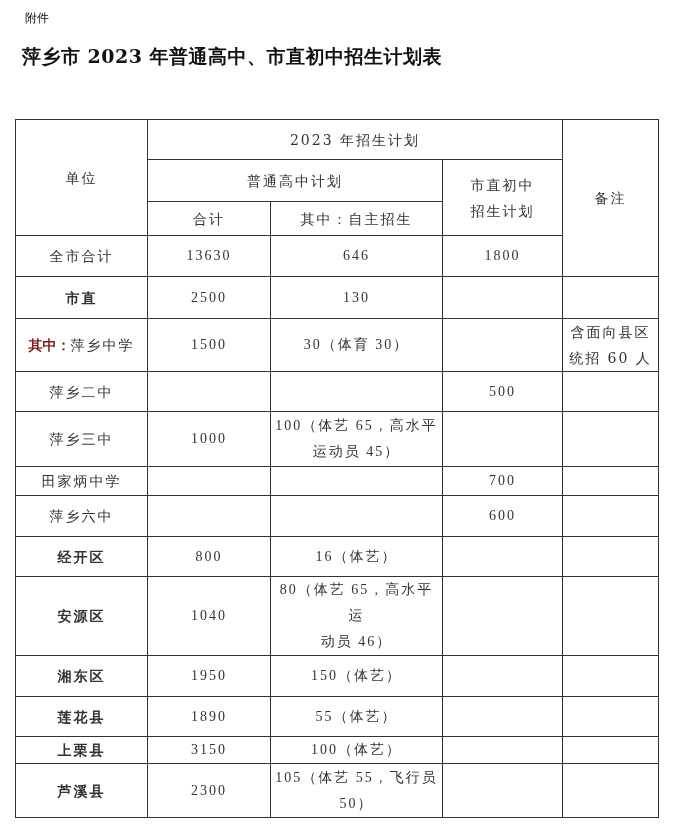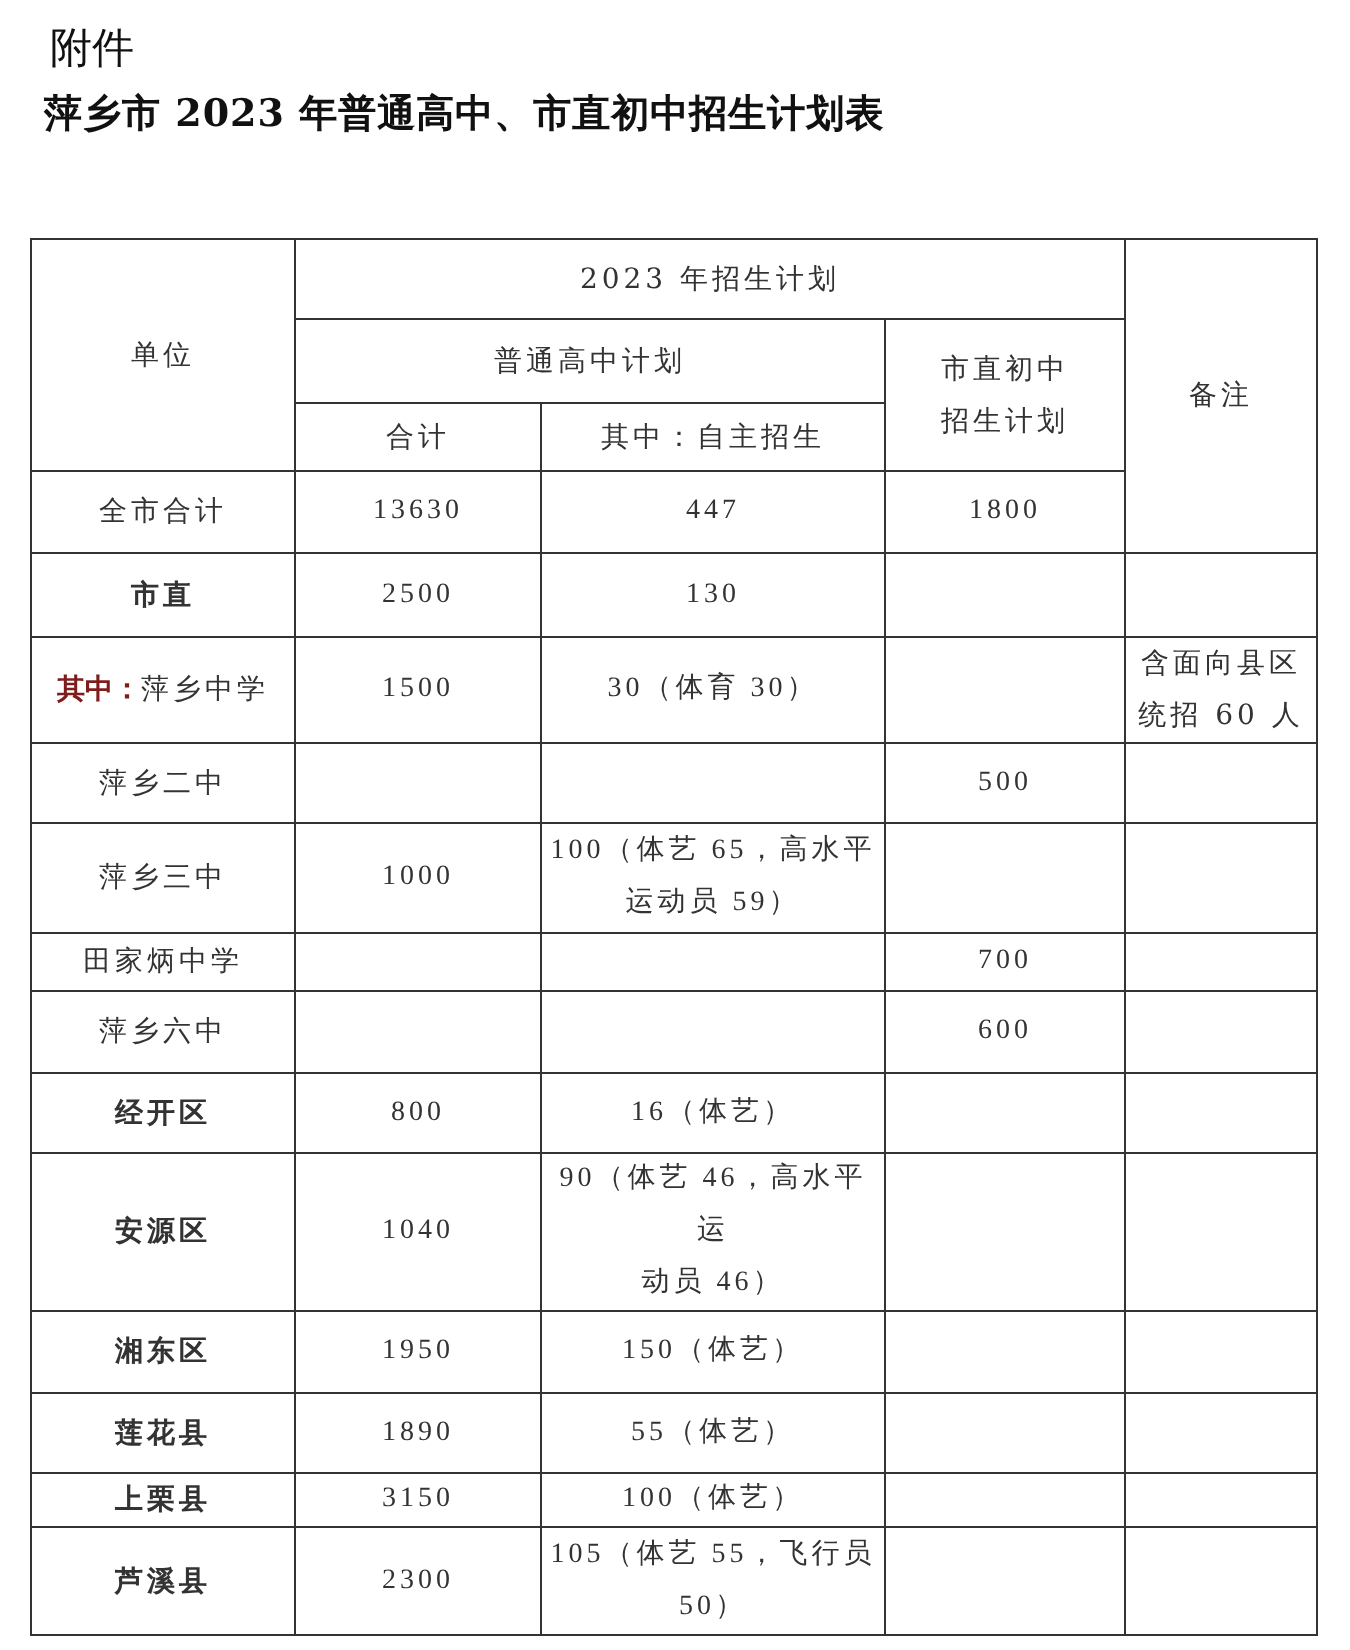--- a/index.html
+++ b/index.html
@@ -1,18 +1,18 @@
 <!DOCTYPE html>
 <html><head>
 <meta charset="utf-8">
 <style>
   html, body { margin: 0; padding: 0; background: #ffffff; }
   body { width: 675px; height: 825px; position: relative; overflow: hidden;
          font-family: "DejaVu Serif", "Liberation Serif", serif; color: #222; }
-  .attach { position: absolute; left: 25px; top: 10px; font-size: 21px;
+  .attach { position: absolute; left: 25px; top: 10px; font-size: 12px;
             font-family: "DejaVu Sans", "Liberation Sans", sans-serif; color: #111; }
   .title { position: absolute; left: 22px; top: 44px; font-size: 19px; font-weight: bold;
            color: #111; letter-spacing: 0.5px; white-space: nowrap;
            font-family: "DejaVu Serif", "Liberation Serif", serif; }
   table.plan { position: absolute; left: 15px; top: 119px; border-collapse: collapse;
                table-layout: fixed; width: 643px; }
   table.plan td { border: 1.5px solid #333; text-align: center; vertical-align: middle;
                   font-size: 14px; color: #333; padding: 0 4px; line-height: 26px;
                   letter-spacing: 2px; }
   td.num { letter-spacing: 0; font-family: "Liberation Serif", "DejaVu Serif", serif; font-size: 15px; }
@@ -48,21 +48,21 @@
     </td>
   </tr>
   <tr style="height:34px">
     <td>合计</td>
     <td>其中：自主招生</td>
   </tr>
 
   <tr style="height:41px">
     <td class="bottom">全市合计</td>
     <td class="num bottom">13630</td>
-    <td class="num bottom">447</td>
+    <td class="num bottom">646</td>
     <td class="num bottom">1800</td>
   </tr>
 
   <tr style="height:42px">
     <td class="bold-unit">市直</td>
     <td class="num">2500</td>
     <td class="num">130</td>
     <td class="num"></td>
     <td></td>
   </tr>
@@ -84,21 +84,21 @@
     <td class="num bottom"></td>
     <td class="num bottom">500</td>
     <td></td>
   </tr>
 
   <tr style="height:55px">
     <td class="bottom">萍乡三中</td>
     <td class="num bottom">1000</td>
     <td class="num">
       <div>100（体艺 65，高水平</div>
-      <div>运动员 59）</div>
+      <div>运动员 45）</div>
     </td>
     <td class="num"></td>
     <td></td>
   </tr>
 
   <tr style="height:29px">
     <td class="bottom">田家炳中学</td>
     <td class="num bottom"></td>
     <td class="num bottom"></td>
     <td class="num bottom">700</td>
@@ -118,21 +118,21 @@
     <td class="num bottom">800</td>
     <td class="num bottom">16（体艺）</td>
     <td class="num bottom"></td>
     <td></td>
   </tr>
 
   <tr style="height:54px">
     <td class="bold-unit">安源区</td>
     <td class="num bottom">1040</td>
     <td class="num">
-      <div>90（体艺 46，高水平运</div>
+      <div>80（体艺 65，高水平运</div>
       <div>动员 46）</div>
     </td>
     <td class="num"></td>
     <td></td>
   </tr>
 
   <tr style="height:41px">
     <td class="bold-unit bottom">湘东区</td>
     <td class="num bottom">1950</td>
     <td class="num bottom">150（体艺）</td>

